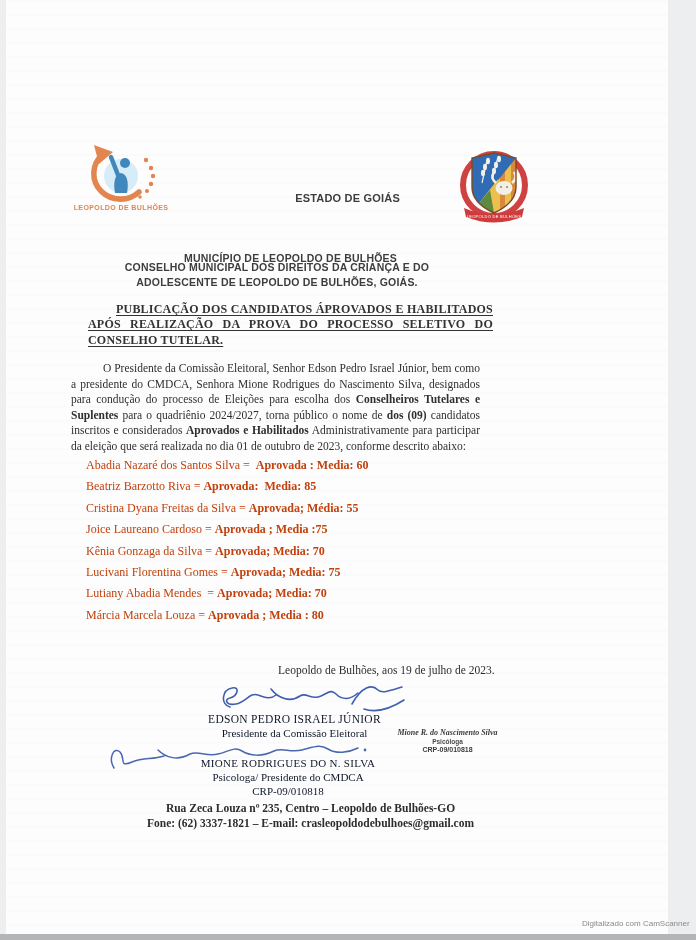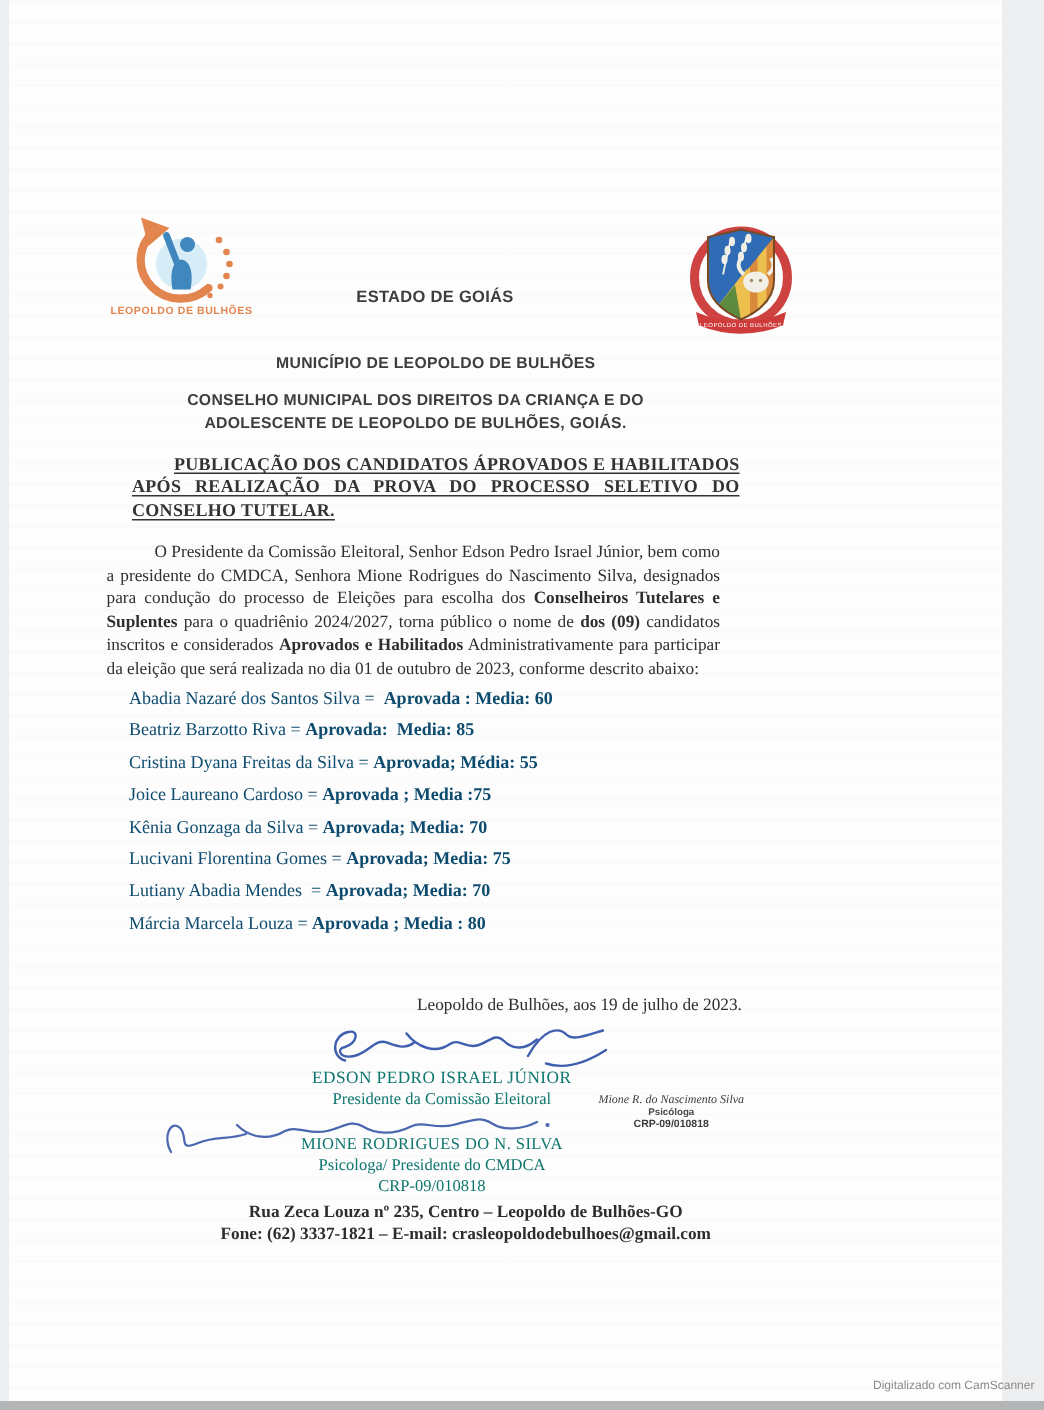--- a/index.html
+++ b/index.html
@@ -18,31 +18,31 @@
   .hdr{font-family:"Liberation Sans", sans-serif;font-weight:bold;color:#3d3d3d;font-size:10.5px;text-align:center;letter-spacing:.2px;}
   .doc-title{
     font-family:Liberation Serif, serif;font-weight:bold;color:#333;
     font-size:12px;line-height:15.4px;text-align:justify;text-indent:28px;
     text-decoration:underline;text-underline-offset:2px;letter-spacing:.2px;
   }
   .body-par{
     font-size:11.5px;line-height:15.6px;text-align:justify;text-indent:32px;color:#2f2f2f;
   }
   .body-par .b{font-weight:bold;}
-  ul.cand{list-style:none;margin:0;padding:0;font-size:12px;color:#0c4a6e;}
+  ul.cand{list-style:none;margin:0;padding:0;font-size:12px;color:#c2410c;}
   ul.cand li{line-height:21.4px;white-space:nowrap;}
   ul.cand li span{white-space:pre;}
   ul.cand li .res{font-weight:bold;}
   .date-line{font-size:11.5px;color:#2d2d2d;}
-  .sig-block{text-align:center;color:#0f766e;}
+  .sig-block{text-align:center;color:#0f172a;}
   .sig-name{font-size:11.5px;letter-spacing:.3px;}
   .sig-name.bold{font-weight:normal;font-size:11px;}
   .sig-role{font-size:11px;margin-top:2px;text-align:center;}
   .stamp{text-align:center;color:#3c3c3c;line-height:1.25;}
-  .stamp .s1{font-size:8px;font-weight:normal;font-style:italic;}
+  .stamp .s1{font-size:8px;font-weight:bold;font-style:italic;}
   .stamp .s2{font-size:6.5px;font-weight:bold;font-family:"Liberation Sans",sans-serif;color:#4a4a4a;}
   .stamp .s3{font-size:7px;font-weight:bold;font-family:"Liberation Sans",sans-serif;}
   .footer{font-size:11.5px;line-height:14.5px;text-align:center;color:#2d2d2d;font-weight:bold;}
   .logo-caption{font-family:"Liberation Sans",sans-serif;font-weight:bold;font-size:7px;letter-spacing:.4px;color:#e2854f;text-align:center;}
   .camscan{font-family:"Liberation Sans",sans-serif;font-size:8px;color:#8a8a8a;}
   .bottom-bar{position:absolute;left:0;top:934px;width:696px;height:6px;background:#b3b5b7;}
   svg{display:block;}
 </style>
 </head>
 <body>
@@ -61,21 +61,21 @@
     <circle cx="74" cy="53" r="1.8" fill="#e2854f"></circle>
     <circle cx="55" cy="32" r="17" fill="#d6ecf7"></circle>
     <circle cx="59" cy="19" r="5" fill="#3f87bd"></circle>
     <path d="M49 49 C47 38 49 30 55 29 C61 30 63 38 61 49 Z" fill="#3f87bd"></path>
     <path d="M52 31 L45 13" stroke="#3f87bd" stroke-width="4.5" stroke-linecap="round"></path>
     <path d="M39 51 Q55 57 71 51" stroke="#e2854f" stroke-width="3" fill="none"></path>
   </svg>
 </div>
 <div class="abs logo-caption" style="left:60px;top:204px;width:122px;">LEOPOLDO DE BULHÕES</div>
 
-<div class="abs hdr" style="left:180px;top:192px;width:220px;font-size:11px;">ESTADO DE GOIÁS</div>
+<div class="abs hdr" style="left:180px;top:192px;width:220px;font-size:11px;text-align:right;">ESTADO DE GOIÁS</div>
 
 <div class="abs" style="left:456px;top:143px;width:76px;height:90px;">
   <svg width="76" height="90" viewBox="0 0 76 90">
     <defs>
       <clipPath id="shieldClip">
         <path d="M38 10 L60 15 L60 44 Q60 60 38 70 Q16 60 16 44 L16 15 Z"></path>
       </clipPath>
     </defs>
     <circle cx="38" cy="42" r="31" fill="none" stroke="#cf4242" stroke-width="6"></circle>
     <path d="M8 65 Q38 78 68 65 L66 74 Q38 85 10 74 Z" fill="#cf3b3b"></path>
@@ -100,21 +100,21 @@
       <path d="M40 40 Q34 35 38 29" stroke="#f2efe6" stroke-width="2.5" fill="none"></path>
       <path d="M56 40 Q62 35 58 29" stroke="#f2efe6" stroke-width="2.5" fill="none"></path>
       <circle cx="45" cy="44" r="1.1" fill="#9a8b6a"></circle>
       <circle cx="51" cy="44" r="1.1" fill="#9a8b6a"></circle>
     </g>
     <path d="M38 10 L60 15 L60 44 Q60 60 38 70 Q16 60 16 44 L16 15 Z" fill="none" stroke="#7a4a22" stroke-width="1.4"></path>
     <text x="38" y="75" text-anchor="middle" font-size="4" fill="#ffffff" font-family="Liberation Sans, sans-serif" letter-spacing="0.3">LEOPOLDO DE BULHÕES</text>
   </svg>
 </div>
 
-<div class="abs hdr" style="left:183px;top:236px;width:215px;">MUNICÍPIO DE LEOPOLDO DE BULHÕES</div>
+<div class="abs hdr" style="left:183px;top:252px;width:215px;">MUNICÍPIO DE LEOPOLDO DE BULHÕES</div>
 <div class="abs" style="left:118px;top:260px;width:318px;">
   <div class="hdr" style="line-height:15px;">CONSELHO MUNICIPAL DOS DIREITOS DA CRIANÇA E DO</div>
   <div class="hdr" style="line-height:15px;">ADOLESCENTE DE LEOPOLDO DE BULHÕES, GOIÁS.</div>
 </div>
 
 <div class="abs doc-title" style="left:88px;top:302px;width:405px;">PUBLICAÇÃO DOS CANDIDATOS ÁPROVADOS E HABILITADOS APÓS REALIZAÇÃO DA PROVA DO PROCESSO SELETIVO DO CONSELHO TUTELAR.</div>
 
 <div class="abs body-par" style="left:71px;top:361px;width:409px;"><span>O Presidente da Comissão Eleitoral, Senhor Edson Pedro Israel Júnior, bem como a presidente do CMDCA, Senhora Mione Rodrigues do Nascimento Silva, designados para condução do processo de Eleições para escolha dos </span><span class="b">Conselheiros Tutelares e Suplentes</span><span> para o quadriênio 2024/2027, torna público o nome de </span><span class="b">dos (09)</span><span> candidatos inscritos e considerados </span><span class="b">Aprovados e Habilitados</span><span> Administrativamente para participar da eleição que será realizada no dia 01 de outubro de 2023, conforme descrito abaixo:</span></div>
 
 <ul class="abs cand" style="left:86px;top:455px;width:430px;">

